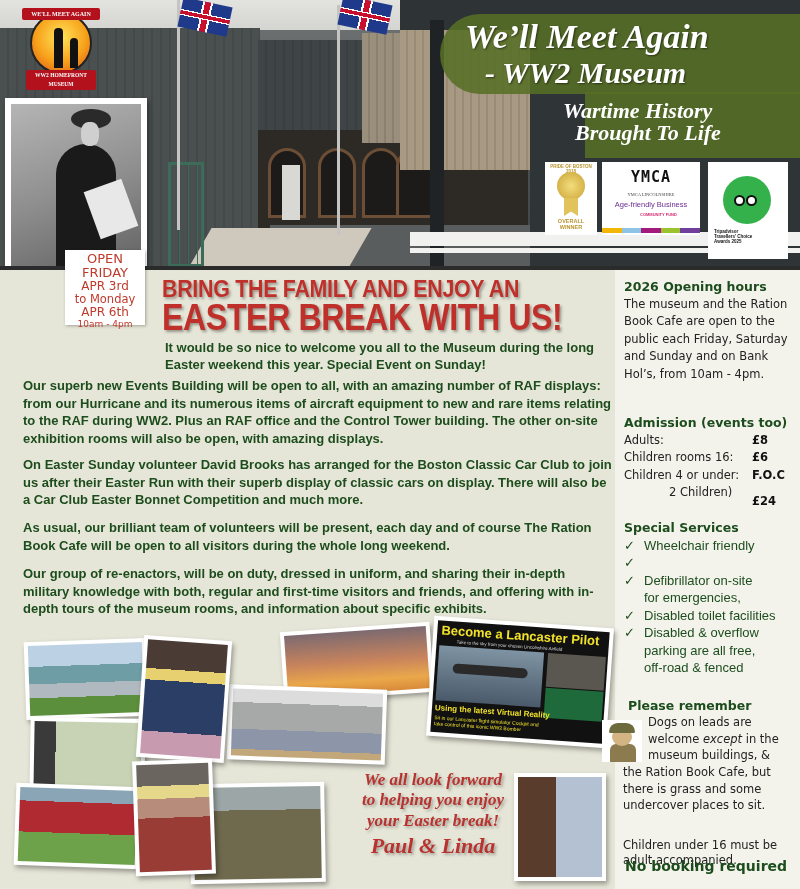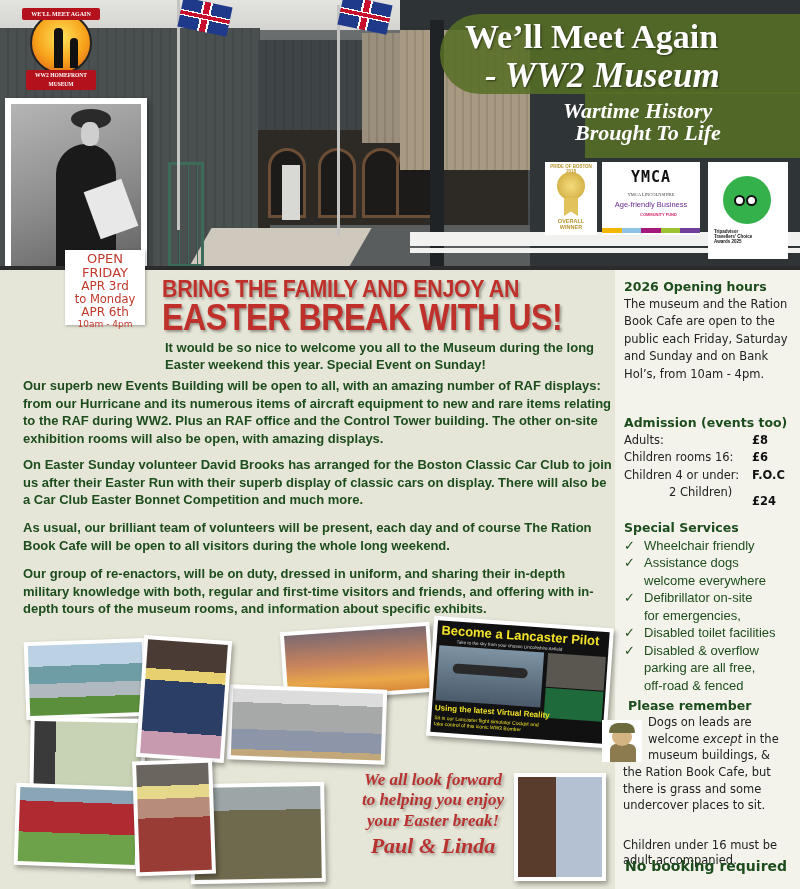--- a/index.html
+++ b/index.html
@@ -43,24 +43,24 @@
     .logo-ribbon-top { position: absolute; left: 2px; top: 4px; width: 78px; height: 12px; background: #b3121d; border-radius: 2px;
       color: #fff; font-family: "Liberation Serif", serif; font-size: 6px; text-align: center; line-height: 12px; font-weight: bold; }
     .logo-ribbon-bot { position: absolute; left: 6px; top: 66px; width: 70px; height: 20px; background: #b3121d; border-radius: 2px;
       color: #fff; font-family: "Liberation Serif", serif; font-size: 5.5px; text-align: center; line-height: 9px; padding-top: 1px; font-weight: bold; }
     .logo-silhouette { position: absolute; width: 9px; background: #111; border-radius: 4px 4px 0 0; }
 
     
     .title-banner { position: absolute; left: 440px; top: 14px; width: 360px; height: 140px; }
     .title-top { position: absolute; left: 0; top: 0; width: 360px; height: 80px; background: rgba(86,110,38,0.88); border-radius: 40px 0 0 40px; }
     .title-bot { position: absolute; left: 145px; top: 78px; width: 215px; height: 66px; background: rgba(86,110,38,0.88); }
-    .title-line1 { position: absolute; left: 25px; top: 4px; font-family: "Liberation Serif", serif; font-weight: bold;
+    .title-line1 { position: absolute; left: 25px; top: 4px; font-family: "Liberation Serif", serif; font-style: italic; font-weight: bold;
       color: #fff; font-size: 34px; white-space: nowrap; text-shadow: 1px 1px 2px rgba(0,0,0,0.5); }
     .title-line2 { position: absolute; left: 45px; top: 42px; font-family: "Liberation Serif", serif; font-style: italic; font-weight: bold;
-      color: #fff; font-size: 35px; white-space: nowrap; text-shadow: 1px 1px 2px rgba(0,0,0,0.5); }
+      color: #fff; font-size: 30px; white-space: nowrap; text-shadow: 1px 1px 2px rgba(0,0,0,0.5); }
     .tagline1 { position: absolute; left: 123px; top: 84px; font-family: "Liberation Serif", serif; font-style: italic; font-weight: bold;
       color: #fff; font-size: 22px; white-space: nowrap; }
     .tagline2 { position: absolute; left: 135px; top: 106px; font-family: "Liberation Serif", serif; font-style: italic; font-weight: bold;
       color: #fff; font-size: 22px; white-space: nowrap; }
 
     
     .award { position: absolute; background: #fff; overflow: hidden; }
     .award-boston { left: 545px; top: 162px; width: 52px; height: 73px; }
     .award-boston .medal { position: absolute; left: 12px; top: 10px; width: 28px; height: 28px; border-radius: 50%; background: radial-gradient(#f3dc7c, #c9a235); }
     .award-boston .ribbon { position: absolute; left: 19px; top: 36px; width: 14px; height: 18px; background: #e2c25a; clip-path: polygon(0 0,100% 0,100% 100%,50% 75%,0 100%); }
@@ -356,21 +356,20 @@
 </div>
 
 <div class="rp rp-services">
   <div class="rp-h">Special Services</div>
   <div class="svc">
     <span class="tick">✓</span>
     <span>Wheelchair friendly</span>
   </div>
   <div class="svc">
     <span class="tick">✓</span>
-    <span><span>Assistance dogs</span><br><span>welcome everywhere</span></span>
   </div>
   <div class="svc">
     <span class="tick">✓</span>
     <span><span>Defibrillator on-site</span><br><span>for emergencies,</span></span>
   </div>
   <div class="svc">
     <span class="tick">✓</span>
     <span>Disabled toilet facilities</span>
   </div>
   <div class="svc">

